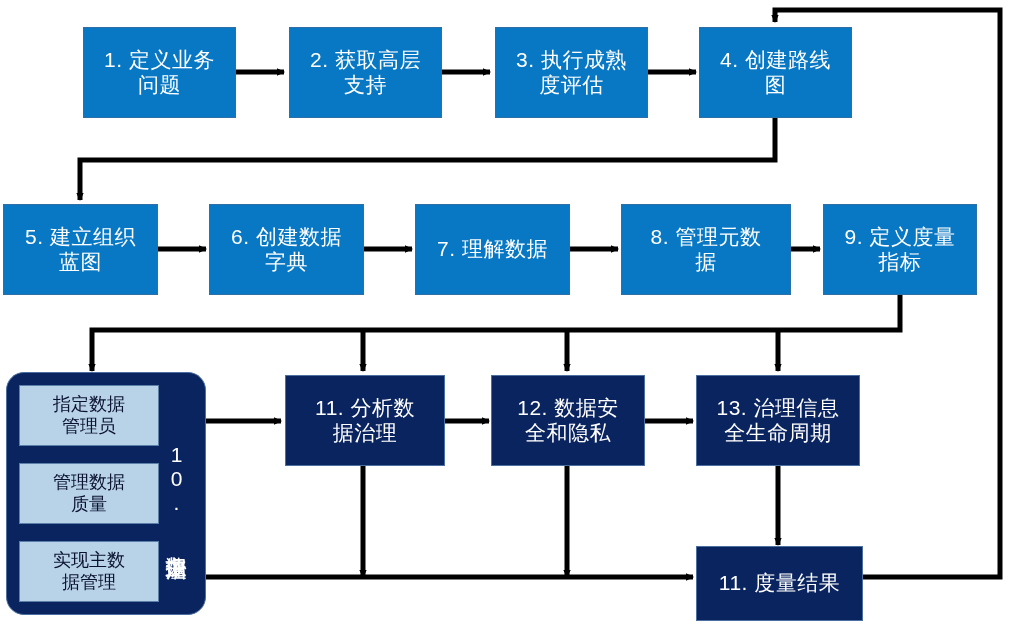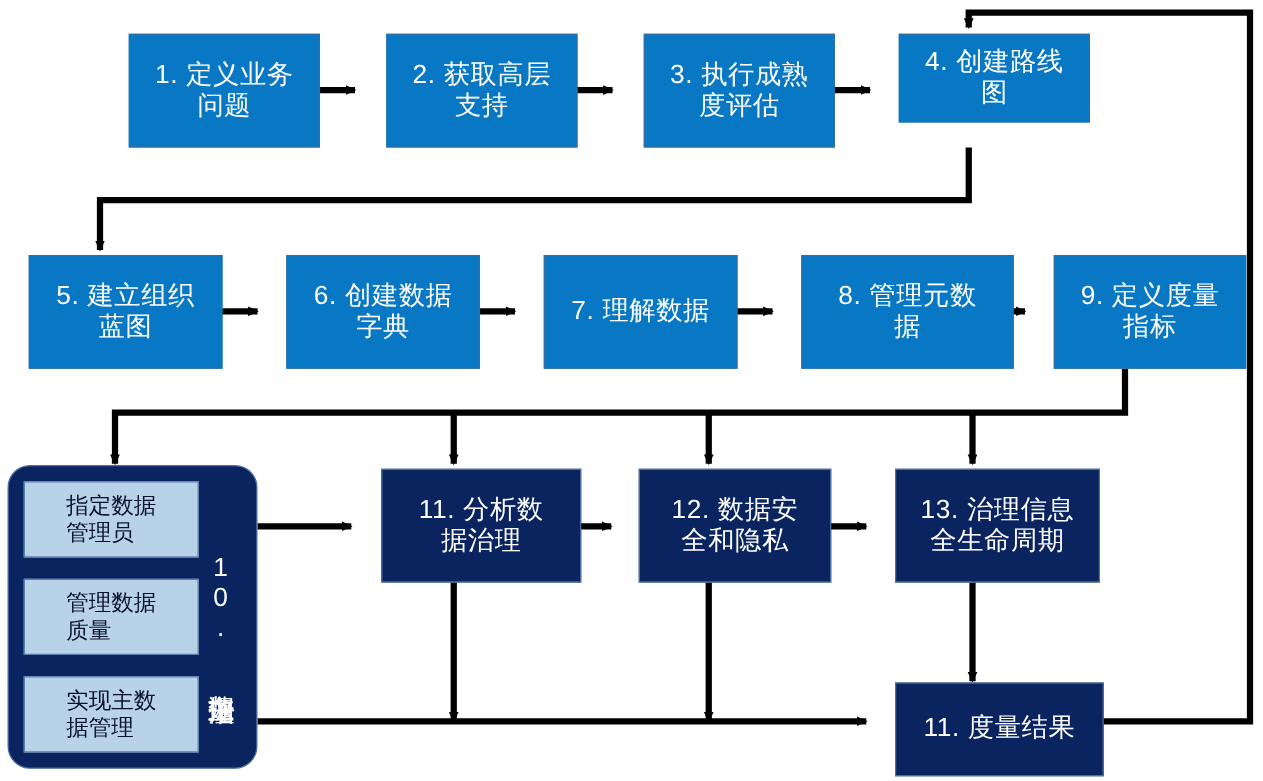--- a/index.html
+++ b/index.html
@@ -4,32 +4,32 @@
 <style>
   html,body{margin:0;padding:0;background:#ffffff;}
   body{width:1010px;height:625px;overflow:hidden;
        font-family:"Liberation Sans","DejaVu Sans",sans-serif;}
   #stage{position:relative;width:1010px;height:625px;background:#fff;}
 
   svg.wires{position:absolute;left:0;top:0;width:1010px;height:625px;pointer-events:none;}
 
   .node{position:absolute;box-sizing:border-box;display:flex;align-items:center;
         justify-content:center;text-align:center;color:#ffffff;line-height:1.16;
-        letter-spacing:.5px;margin-left:20px;}
+        letter-spacing:.5px;}
   .node.blue{background:#0878C4;border:1px solid #2E6FA8;font-size:21px;}
   .node.navy{background:#0A2460;border:1px solid #4A6FA0;font-size:21px;}
 
   
   .grp{position:absolute;box-sizing:border-box;background:#0A2460;
        border:1px solid #4A6FA0;border-radius:18px;}
   .grp-inner{position:absolute;left:12px;top:12px;width:140px;bottom:12px;
              display:flex;flex-direction:column;justify-content:space-between;}
   .sub{background:#B8D2E8;border:1px solid #5B7FA8;color:#0A1230;font-size:18px;
        line-height:1.2;display:flex;align-items:center;justify-content:center;
-       text-align:left;height:61px;box-sizing:border-box;}
+       text-align:center;height:61px;box-sizing:border-box;}
   .grp-label{position:absolute;right:6px;top:0;bottom:0;width:46px;
              display:flex;align-items:center;justify-content:center;color:#fff;
              font-size:21px;letter-spacing:1px;
              writing-mode:vertical-rl;text-orientation:upright;white-space:nowrap;}
 </style>
 </head>
 <body>
 
 <div id="stage">
 
@@ -74,21 +74,21 @@
 
   <div class="node blue" style="left:83px;top:27px;width:153px;height:91px;">
     <span>1. 定义业务<br>问题</span>
   </div>
   <div class="node blue" style="left:289px;top:27px;width:153px;height:91px;">
     <span>2. 获取高层<br>支持</span>
   </div>
   <div class="node blue" style="left:495px;top:27px;width:153px;height:91px;">
     <span>3. 执行成熟<br>度评估</span>
   </div>
-  <div class="node blue" style="left:699px;top:27px;width:153px;height:71px;">
+  <div class="node blue" style="left:699px;top:27px;width:153px;height:91px;">
     <span>4. 创建路线<br>图</span>
   </div>
 
   <div class="node blue" style="left:3px;top:204px;width:155px;height:91px;">
     <span>5. 建立组织<br>蓝图</span>
   </div>
   <div class="node blue" style="left:209px;top:204px;width:155px;height:91px;">
     <span>6. 创建数据<br>字典</span>
   </div>
   <div class="node blue" style="left:415px;top:204px;width:155px;height:91px;">

